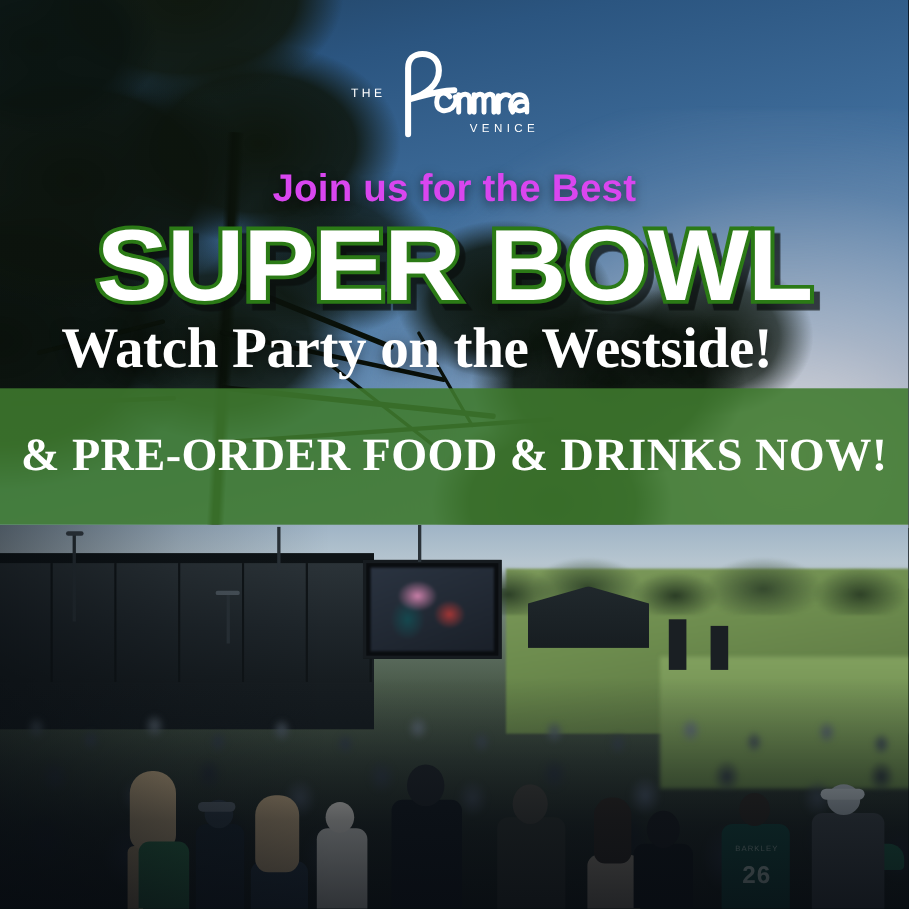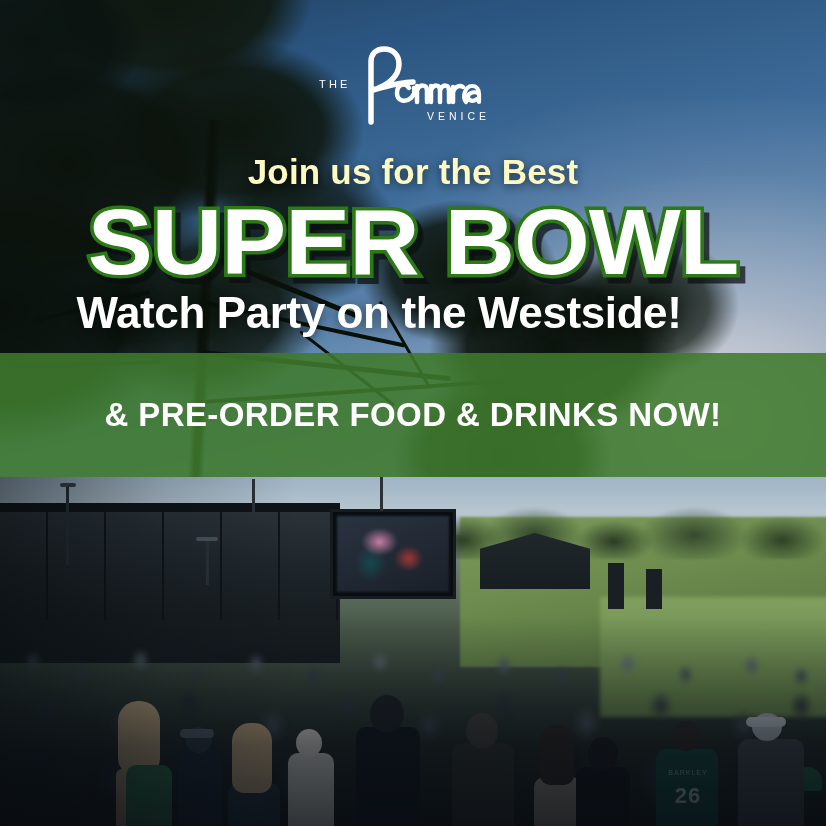--- a/index.html
+++ b/index.html
@@ -206,57 +206,57 @@
   
   .logo{
     position:absolute;left:0;top:44px;width:826px;height:86px;
     display:flex;align-items:center;justify-content:center;
     pointer-events:none;
   }
   .logo-svg{display:block;}
 
   .eyebrow{
     position:absolute;left:0;top:152px;width:826px;text-align:center;
-    color:#fef9c3;font-size:35px;font-weight:bold;letter-spacing:.2px;
+    color:#d946ef;font-size:35px;font-weight:bold;letter-spacing:.2px;
     font-family:"Liberation Sans",sans-serif;
     text-shadow:0 2px 10px rgba(0,0,0,.55);
   }
 
   .headline{
     position:absolute;left:0;top:196px;width:826px;text-align:center;
     font-family:"Liberation Sans",sans-serif;
     font-size:92px;font-weight:bold;line-height:1;
     letter-spacing:-1px;
     color:#ffffff;
     -webkit-text-stroke:7px #2b7a16;
     paint-order:stroke fill;
     filter:drop-shadow(5px 6px 0 rgba(10,14,12,.72));
     transform:scaleX(1.06);
   }
 
   .subhead{
     position:absolute;left:0;top:288px;width:758px;text-align:center;
-    color:#ffffff;font-size:44px;font-weight:bold;letter-spacing:-.4px;
-    font-family:Liberation Sans, sans-serif;
+    color:#ffffff;font-size:52px;font-weight:bold;letter-spacing:-.4px;
+    font-family:Liberation Serif, serif;
     text-shadow:0 2px 12px rgba(0,0,0,.5);
   }
 
   
   .cta-band{
     position:absolute;left:0;top:353px;width:826px;height:124px;
     background:rgba(63,122,45,.88);
     display:flex;flex-direction:column;align-items:center;justify-content:center;
     gap:6px;
   }
   .cta-line{
     color:#ffffff;font-family:"Liberation Sans",sans-serif;
     font-weight:bold;font-size:33px;letter-spacing:.4px;line-height:1.08;
     text-align:center;white-space:nowrap;
   }
-  .cta-line.l2{font-size:33px;}
+  .cta-line.l2{font-size:42px;font-family:Liberation Serif, serif;}
 
   
   .bottom-text{
     position:absolute;left:0;bottom:22px;width:826px;text-align:center;
     pointer-events:none;
   }
   .bt-main{
     color:#ffffff;font-family:"Liberation Sans",sans-serif;
     font-weight:bold;font-size:44px;letter-spacing:-.3px;line-height:1.1;
     text-shadow:0 2px 14px rgba(0,0,0,.6);

